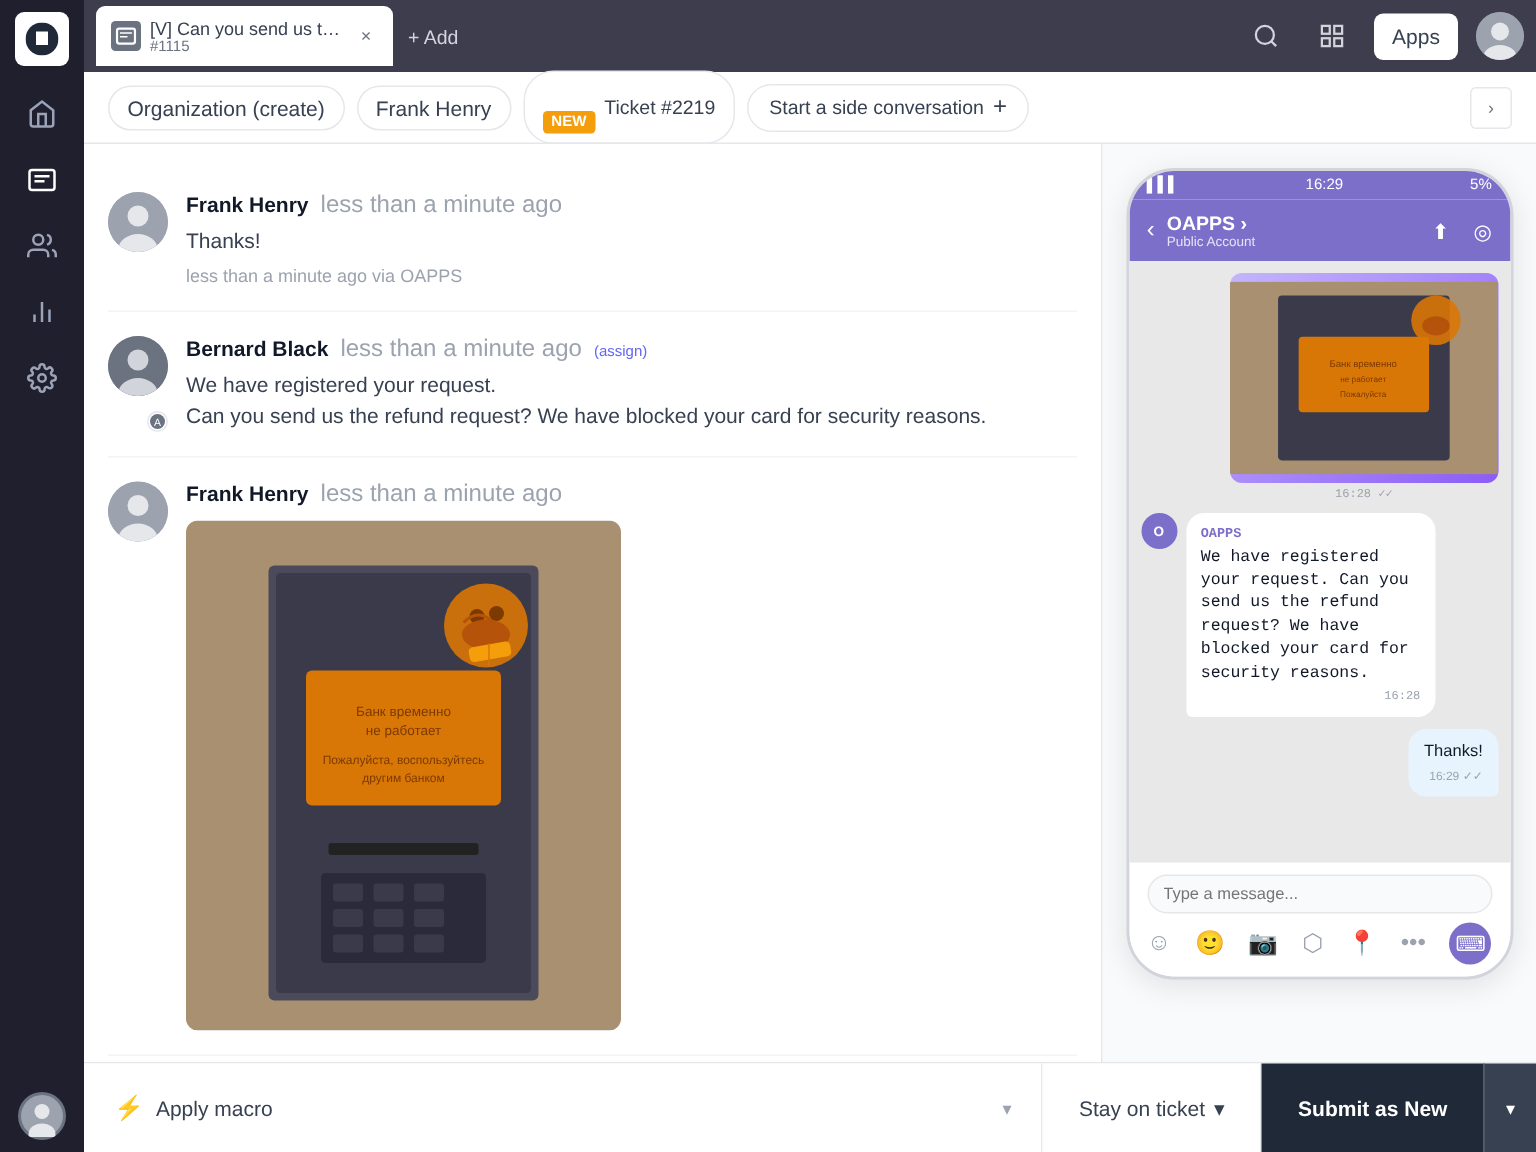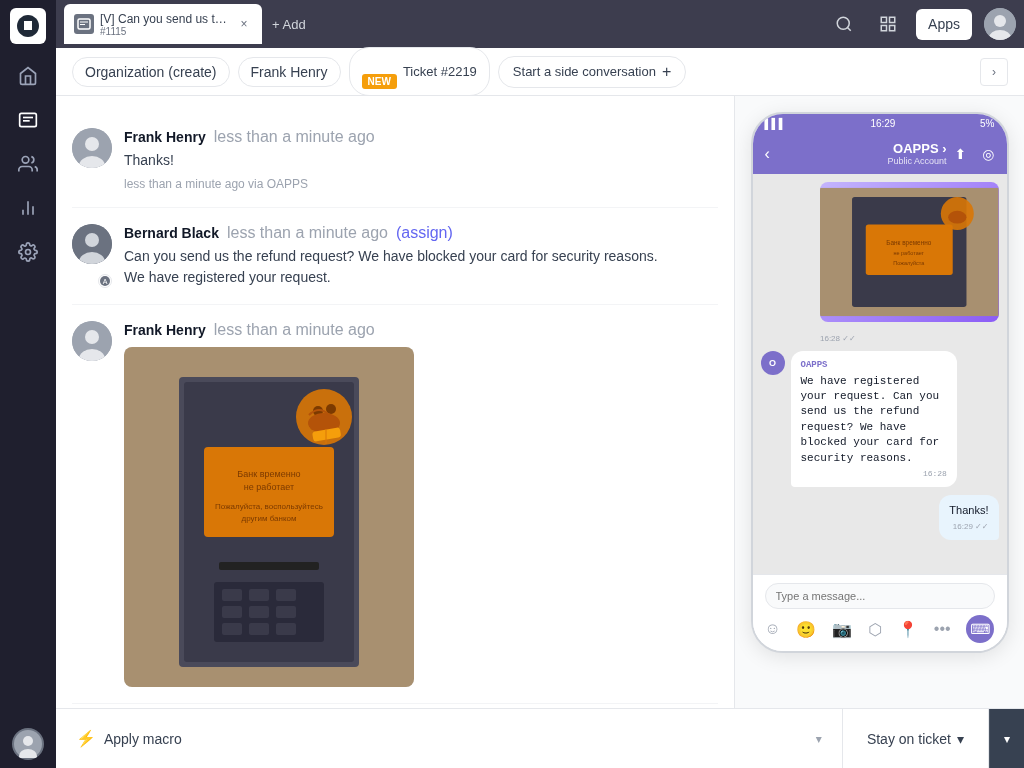--- a/index.html
+++ b/index.html
@@ -232,21 +232,21 @@
     }
     .message-body { flex: 1; }
     .message-header {
       display: flex;
       align-items: baseline;
       gap: 8px;
       margin-bottom: 4px;
     }
     .message-author { font-size: 14px; font-weight: 600; color: #111827; }
     .message-time { font-size: 16px; color: #9ca3af; }
-    .message-assign { font-size: 16px; color: #6366f1; cursor: pointer; }
+    .message-assign { font-size: 10px; color: #6366f1; cursor: pointer; }
     .message-text { font-size: 14px; color: #374151; line-height: 1.5; }
     .message-meta { font-size: 12px; color: #9ca3af; margin-top: 6px; }
 
     
     .atm-image-container {
       width: 290px;
       height: 340px;
       border-radius: 8px;
       overflow: hidden;
       margin-top: 8px;
@@ -601,22 +601,22 @@
             </svg>
           </div>
         </div>
         <div class="message-body">
           <div class="message-header">
             <span class="message-author">Bernard Black</span>
             <span class="message-time">less than a minute ago</span>
             <span class="message-assign">(assign)</span>
           </div>
           <div class="message-text">
+            <div>We have registered your request.</div>
             <div>Can you send us the refund request? We have blocked your card for security reasons.</div>
-            <div>We have registered your request.</div>
           </div>
         </div>
       </div>
 
       <div class="message-block">
         <div class="avatar-wrap">
           <div class="avatar">
             <svg width="40" height="40" viewBox="0 0 40 40">
               <circle cx="20" cy="20" r="20" fill="#9ca3af"></circle>
               <circle cx="20" cy="16" r="7" fill="#e5e7eb"></circle>
@@ -679,21 +679,21 @@
       <div class="phone-mockup">
 
         <div class="phone-status-bar">
           <span>▌▌▌</span>
           <span>16:29</span>
           <span>5%</span>
         </div>
 
         <div class="phone-nav">
           <span style="font-size:16px;">‹</span>
-          <div style="flex:1; text-align:right;">
+          <div style="flex:1; text-align:left;">
             <div style="font-size:13px; font-weight:600; color:#fff;">OAPPS ›</div>
             <div style="font-size:9px; color:rgba(255,255,255,0.8);">Public Account</div>
           </div>
           <span style="font-size:14px; color:#fff; margin-right:8px;">⬆</span>
           <span style="font-size:14px; color:#fff;">◎</span>
         </div>
 
         <div class="phone-chat">
 
           <div class="chat-bubble-wrap right">
@@ -703,21 +703,21 @@
                   <rect width="195" height="140" fill="#a89070"></rect>
                   <rect x="35" y="10" width="125" height="120" rx="3" fill="#3a3a4a"></rect>
                   <rect x="50" y="40" width="95" height="55" rx="3" fill="#d97706"></rect>
                   <text x="97" y="62" text-anchor="middle" font-size="7" fill="#7c3a00" font-family="sans-serif">Банк временно</text>
                   <text x="97" y="73" text-anchor="middle" font-size="6" fill="#7c3a00" font-family="sans-serif">не работает</text>
                   <text x="97" y="84" text-anchor="middle" font-size="6" fill="#7c3a00" font-family="sans-serif">Пожалуйста</text>
                   <circle cx="150" cy="28" r="18" fill="#d97706" opacity="0.9"></circle>
                   <ellipse cx="150" cy="32" rx="10" ry="7" fill="#b45309"></ellipse>
                 </svg>
               </div>
-              <div style="font-size:8px; color:#9ca3af; text-align:left; margin-top:12px;">16:28  ✓✓</div>
+              <div style="font-size:8px; color:#9ca3af; text-align:center; margin-top:2px;font-family:Liberation Mono, monospace;">16:28  ✓✓</div>
             </div>
           </div>
 
           <div class="chat-bubble-wrap left">
             <div class="oapps-avatar">O</div>
             <div>
               <div class="chat-bubble received">
                 <div class="chat-bubble-sender">OAPPS</div>
                 <div>We have registered your request. Can you send us the refund request? We have blocked your card for security reasons.</div>
                 <div class="chat-bubble-time">16:28</div>
@@ -755,18 +755,21 @@
   <div class="bottom-bar">
     <div class="macro-btn">
       <span style="color:#6366f1; font-size:16px;">⚡</span>
       <span>Apply macro</span>
       <span class="macro-chevron">▾</span>
     </div>
     <button class="stay-on-ticket-btn">
       <span>Stay on ticket</span>
       <span>▾</span>
     </button>
+    <button class="submit-btn">
+      <span>Submit as New</span>
+    </button>
     <button class="submit-dropdown">
       <span>▾</span>
     </button>
   </div>
 
 </div>
 
 </body></html>

